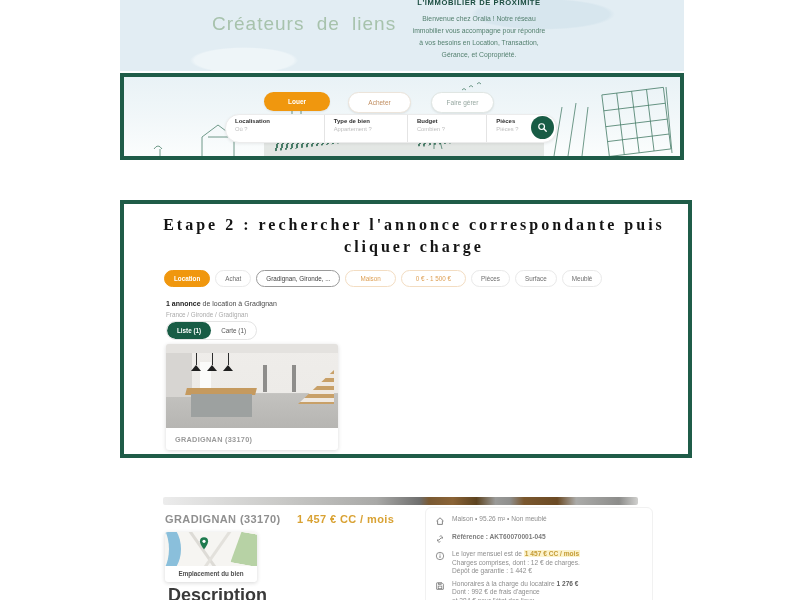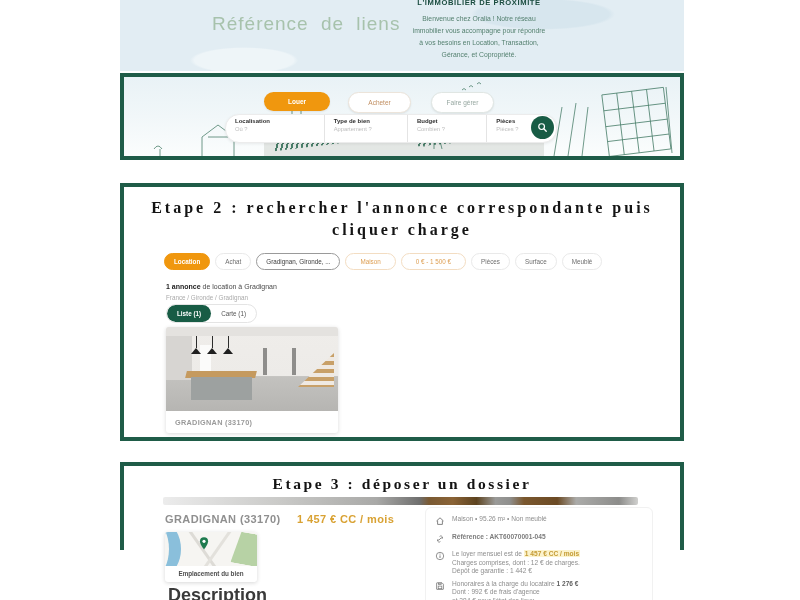--- a/index.html
+++ b/index.html
@@ -37,21 +37,21 @@
              border:1px solid #ececec;display:flex;z-index:3;box-shadow:0 1px 3px rgba(0,0,0,.07);}
   .sfield{padding:3px 0 0 9px;border-right:1px solid #e4e4e4;}
   .sfield:last-child{border-right:none;}
   .sfield .lbl{display:block;font-size:6px;font-weight:bold;color:#2f2f2f;}
   .sfield .ph{display:block;font-size:5.8px;color:#bdbdbd;margin-top:2px;}
   .f1{width:92px;} .f2{width:76px;} .f3{width:72px;} .f4{width:62px;}
   .searchbtn{left:407px;top:39px;width:23px;height:23px;border-radius:50%;background:#185c45;
              display:flex;align-items:center;justify-content:center;z-index:4;cursor:pointer;}
 
   
-  .box2{left:120px;top:183px;width:556px;height:250px;}
+  .box2{left:120px;top:200px;width:556px;height:250px;padding-left:8px;}
   .step-title{width:100%;text-align:center;font-family:"Liberation Serif",serif;font-weight:bold;
               color:#141414;letter-spacing:3px;line-height:1.35;}
   .t2{top:10px;font-size:16px;}
   .pills{left:40px;top:66px;display:flex;gap:5px;align-items:center;z-index:2;}
   .pill{height:15px;padding:0 9px;border-radius:9px;font-size:6.3px;display:flex;align-items:center;
         border:1px solid #e9e9e9;background:#fff;color:#6d6d6d;white-space:nowrap;cursor:pointer;}
   .pill-active{background:#f0970e;border-color:#f0970e;color:#fff;font-weight:bold;}
   .pill-loc{border-color:#9a9a9a;color:#3c3c3c;}
   .pill-orange{color:#dd9e52;border-color:#f3ddc2;padding:0 14px;}
   .results{left:42px;top:96px;font-size:7px;color:#4a4a4a;}
@@ -113,21 +113,21 @@
   .d-ref{font-weight:bold;color:#7c7c7c;}
   .hl{background:#fcf3cc;color:#c49b35;font-weight:bold;padding:0 1px;}
   .amt{font-weight:bold;color:#5f5f5f;}
 </style>
 </head>
 <body>
 
 <div id="canvas">
 
   <div class="abs hero-top">
-    <div class="abs tagline">Référence de liens</div>
+    <div class="abs tagline">Créateurs de liens</div>
     <div class="abs intro">
       <div class="intro-title">L'IMMOBILIER DE PROXIMITÉ</div>
       <div class="intro-line">Bienvenue chez Oralia ! Notre réseau</div>
       <div class="intro-line">immobilier vous accompagne pour répondre</div>
       <div class="intro-line">à vos besoins en Location, Transaction,</div>
       <div class="intro-line">Gérance, et Copropriété.</div>
     </div>
   </div>
 
   <div class="abs gbox box1">
@@ -219,23 +219,20 @@
         <div class="abs shade" style="left:41px;"></div>
         <div class="abs shade" style="left:57px;"></div>
         <div class="abs island-top"></div>
         <div class="abs island-base"></div>
         <div class="abs stairs"></div>
       </div>
       <div class="card-label">GRADIGNAN (33170)</div>
     </div>
   </div>
 
-  <div class="abs box3">
-    <div class="abs step-title t3">Etape 3 : déposer un dossier</div>
-  </div>
   <div class="abs strip"></div>
 
   <div class="abs l-city">GRADIGNAN (33170)</div>
   <div class="abs l-price">1 457 € CC / mois</div>
 
   <div class="abs map-card">
     <div class="map-art">
       <div class="abs m-blue"></div>
       <div class="abs m-blue2"></div>
       <div class="abs m-road1"></div>

